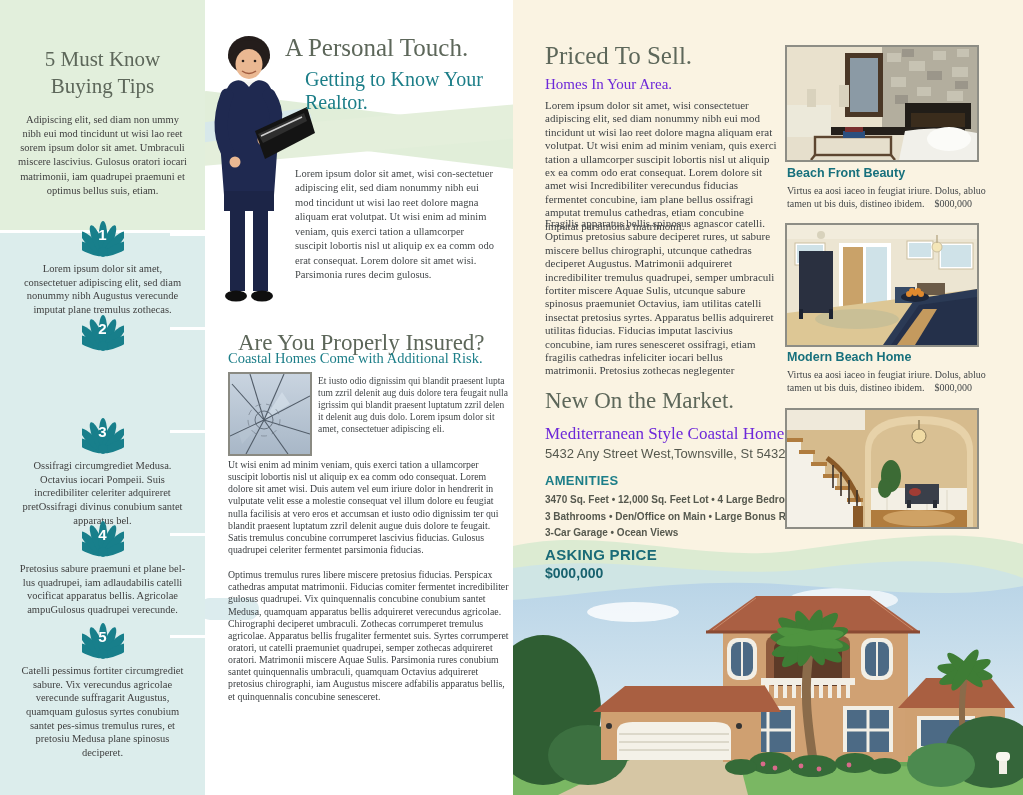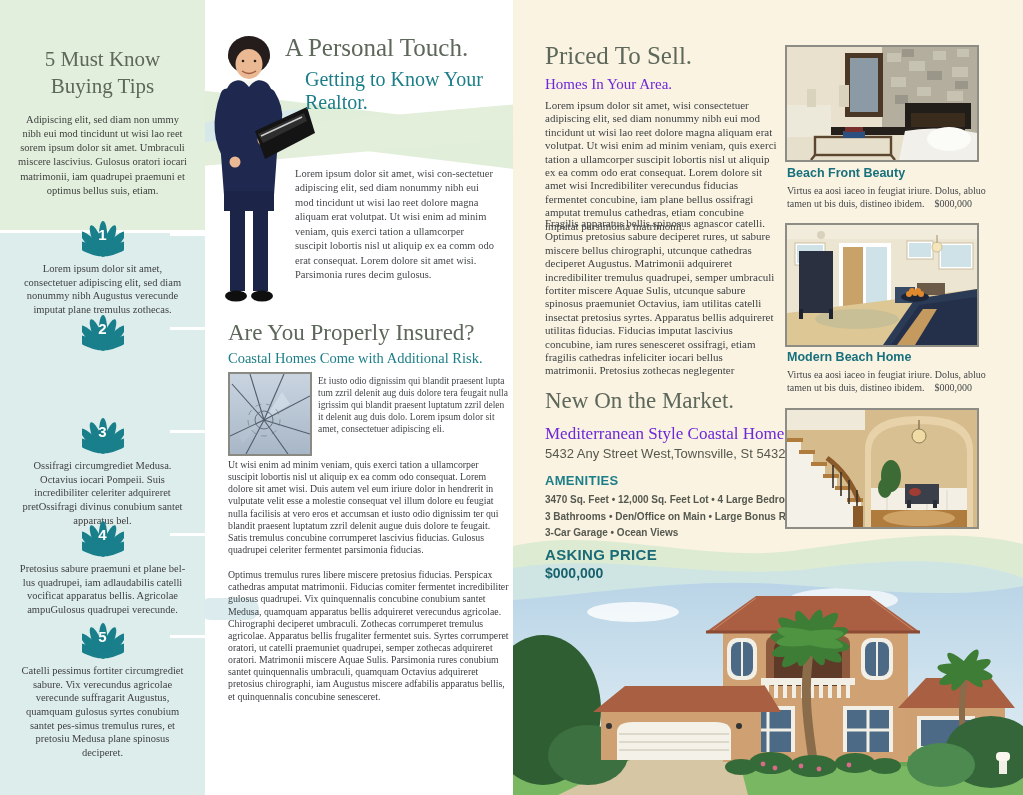--- a/index.html
+++ b/index.html
@@ -183,21 +183,21 @@
       <line x1="56" y1="103" x2="97" y2="84" stroke="#cfcfcf" stroke-width="1.5"></line>
       <rect x="19" y="158" width="50" height="20" fill="#1c2547"></rect>
       <rect x="25" y="176" width="15" height="82" fill="#1c2547"></rect>
       <rect x="48" y="176" width="15" height="82" fill="#1c2547"></rect>
       <ellipse cx="31" cy="263" rx="11" ry="5.5" fill="#0f0f0f"></ellipse>
       <ellipse cx="57" cy="263" rx="11" ry="5.5" fill="#0f0f0f"></ellipse>
     </svg>
 
     <p class="pt-body" style="margin:0;">Lorem ipsum dolor sit amet, wisi con-sectetuer adipiscing elit, sed diam nonummy nibh eui mod tincidunt ut wisi lao reet dolore magna aliquam erat volutpat. Ut wisi enim ad minim veniam, quis exerci tation a ullamcorper suscipit lobortis nisl ut aliquip ex ea comm odo erat consequat. Lorem dolore sit amet wisi. Parsimonia rures decim gulosus.</p>
 
-    <h2 class="ins-title" style="margin:0;font-weight:normal;">Are You Properly Insured?</h2>
+    <h2 class="ins-title" style="margin:10px;font-weight:normal;">Are You Properly Insured?</h2>
     <div class="ins-sub">Coastal Homes Come with Additional Risk.</div>
 
     <svg id="glass" width="80" height="80" viewBox="0 0 80 80">
       <defs>
           <linearGradient id="gg" x1="0" y1="0" x2="0" y2="1">
         <stop offset="0" stop-color="#c9d4e0"></stop>
             <stop offset="1" stop-color="#a8b7c7"></stop>
           </linearGradient>
         </defs>
       <rect width="80" height="80" fill="url(#gg)"></rect>

